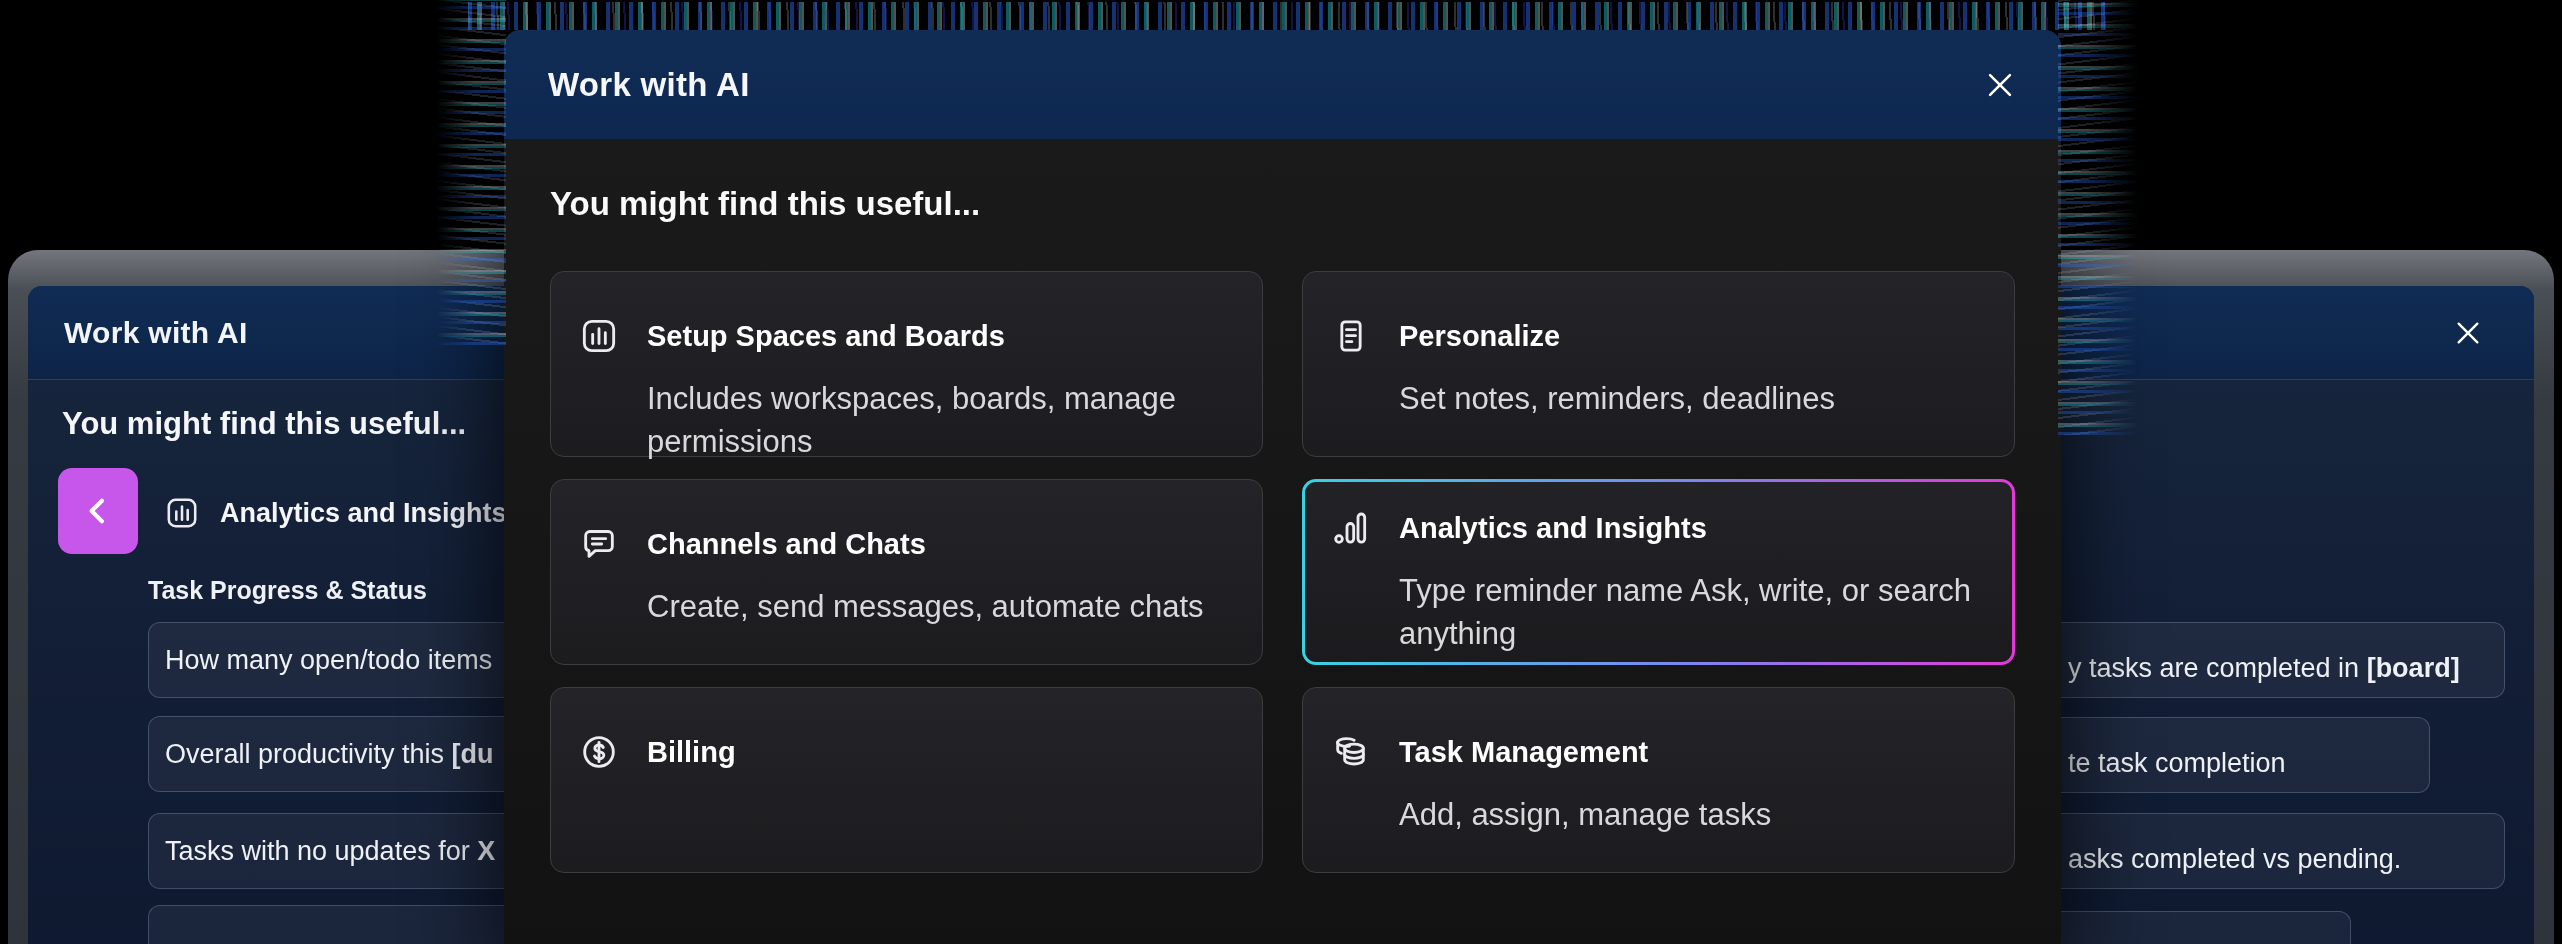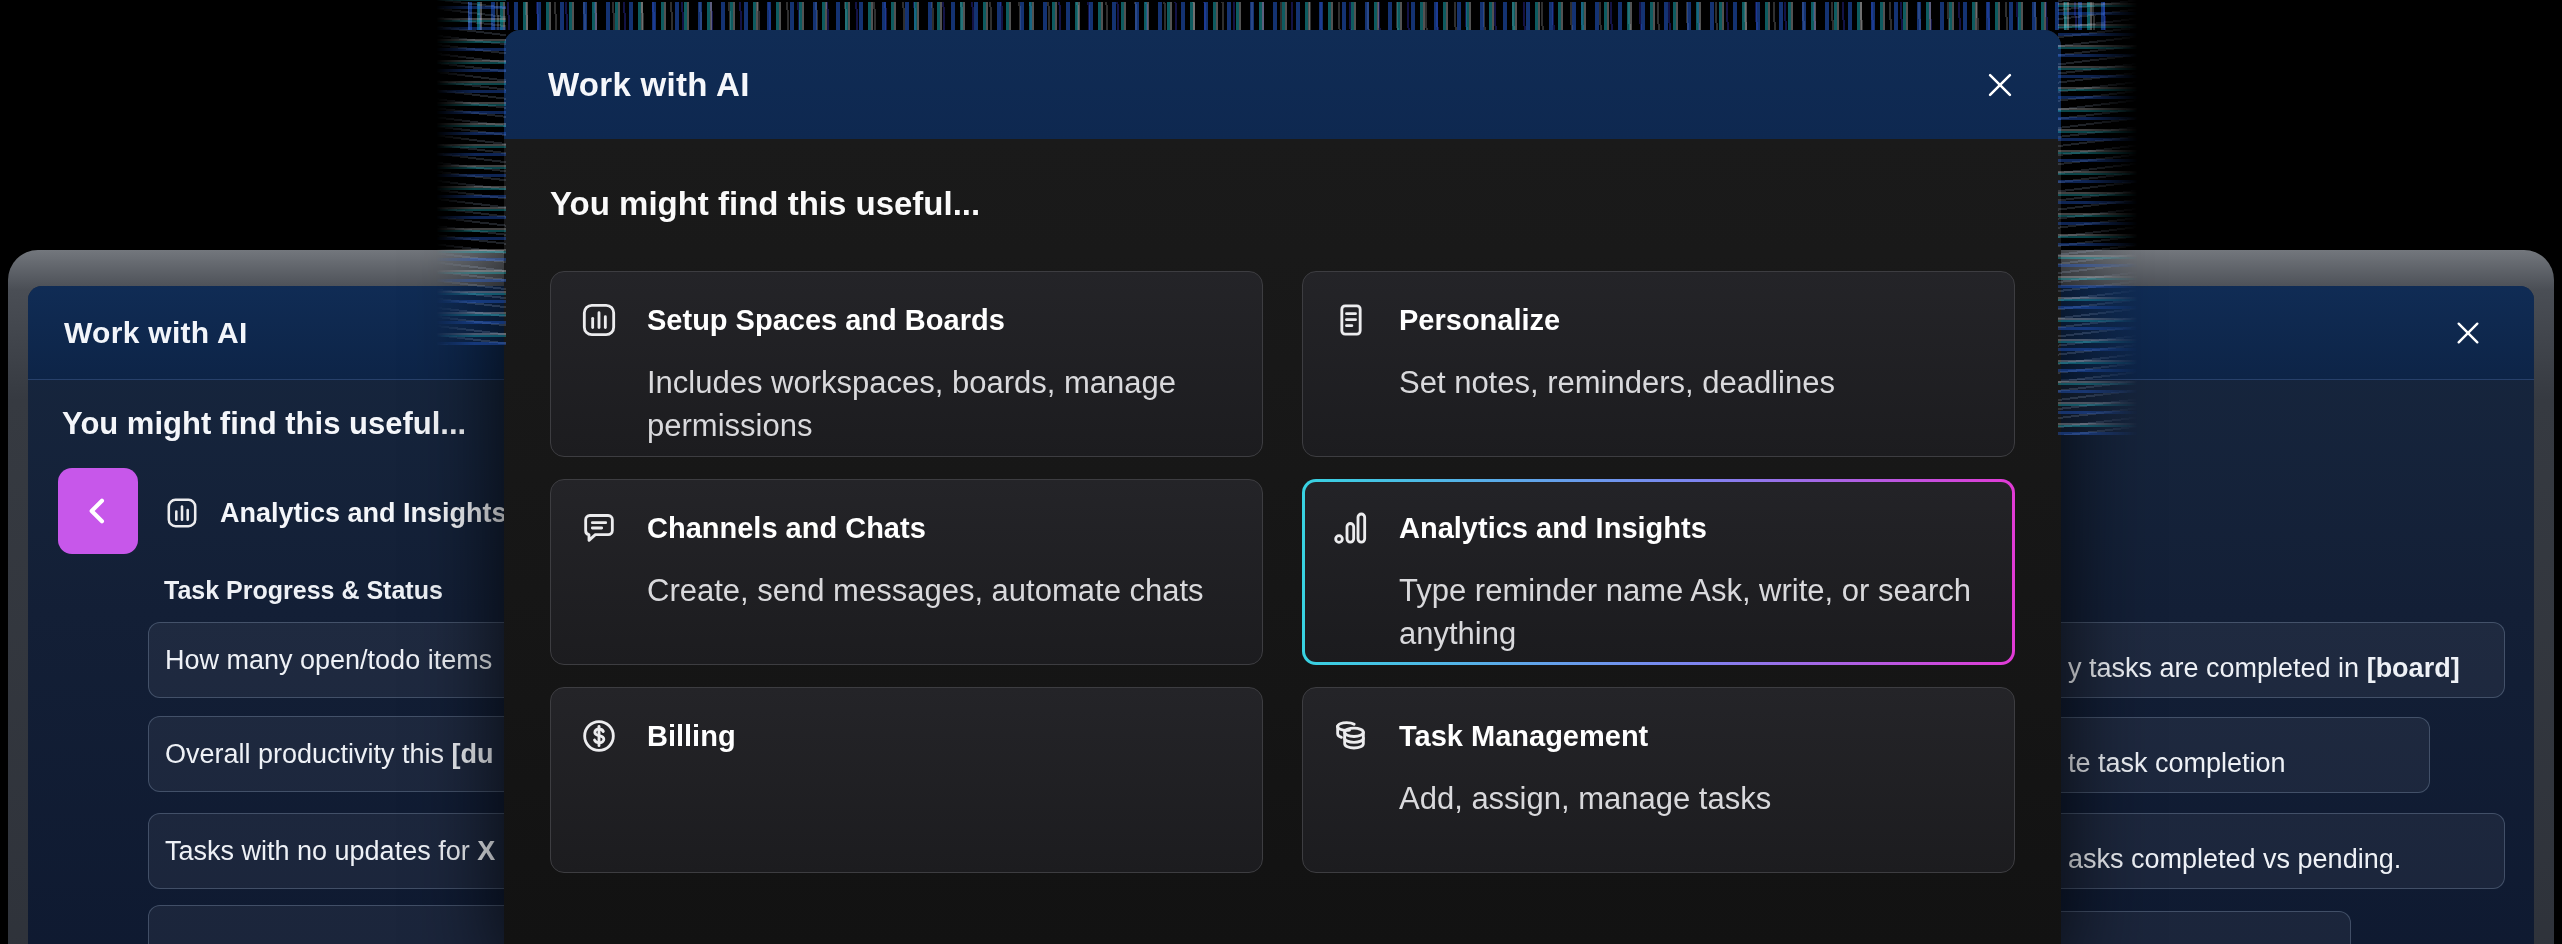--- a/index.html
+++ b/index.html
@@ -34,21 +34,21 @@
   .back-btn {
     position:absolute; left:30px; top:182px; width:80px; height:86px;
     border:none; border-radius:14px; cursor:pointer;
     display:flex; align-items:center; justify-content:center;
   }
   .back-btn svg { width:38px; height:38px; stroke:#fff; stroke-width:2.6; fill:none; stroke-linecap:round; stroke-linejoin:round; }
   .bg-selected { position:absolute; left:136px; top:198px; height:58px; display:flex; align-items:center; gap:20px; }
   .bg-selected .mini-icon { width:36px; height:36px; }
   .mini-icon svg, .card-icon svg { width:100%; height:100%; fill:none; stroke:#ececee; stroke-width:1.7; stroke-linecap:round; stroke-linejoin:round; }
   .bg-selected-label { font-size:27px; font-weight:700; color:#f4f6fa; }
-  .bg-section { position:absolute; left:136px; top:290px; font-size:25px; font-weight:700; color:#eef1f6;text-align:right; }
+  .bg-section { position:absolute; left:120px; top:290px; font-size:25px; font-weight:700; color:#eef1f6;text-align:right; }
 
   .sugg {
     position:absolute; height:76px; border-radius:12px;
     background:rgba(255,255,255,0.05); border:1px solid rgba(165,185,215,0.28);
     display:flex; align-items:center; white-space:nowrap; overflow:hidden;
     font-size:27px; color:#eef1f6; cursor:pointer;
   }
   .sugg b { font-weight:700; }
   .sugg-left { left:120px; width:1400px; padding-left:16px; }
   .sugg-right { left:1500px; }
@@ -69,21 +69,21 @@
   .modal-body { height:805px; background:linear-gradient(180deg,#1a1a1a 0%,#151515 70%,#121212 100%); padding:0 46px; }
   .modal-subtitle { padding-top:46px; font-size:33px; font-weight:700; color:#fafafa; }
   .grid {
     margin-top:48px; display:grid; grid-template-columns:1fr 1fr;
     column-gap:39px; row-gap:22px;
   }
   .card {
     height:186px; border-radius:14px; cursor:pointer;
     border:1px solid #3d3d41;
     background:linear-gradient(180deg,#242428,#1c1c1f);
-    padding:26px 28px;
+    padding:42px 28px;
   }
   .card.highlight {
     border:3px solid transparent; padding:24px 26px;
     background:
       linear-gradient(180deg,#232327,#1b1b1e) padding-box,
       linear-gradient(90deg,#38d2e1 0%,#7d85f0 55%,#e23ad6 100%) border-box;
   }
   .card-head { display:flex; align-items:center; gap:28px; height:44px; }
   .card-icon { width:40px; height:40px; flex:0 0 40px; }
   .card-title { font-size:29px; font-weight:700; color:#ffffff; }

